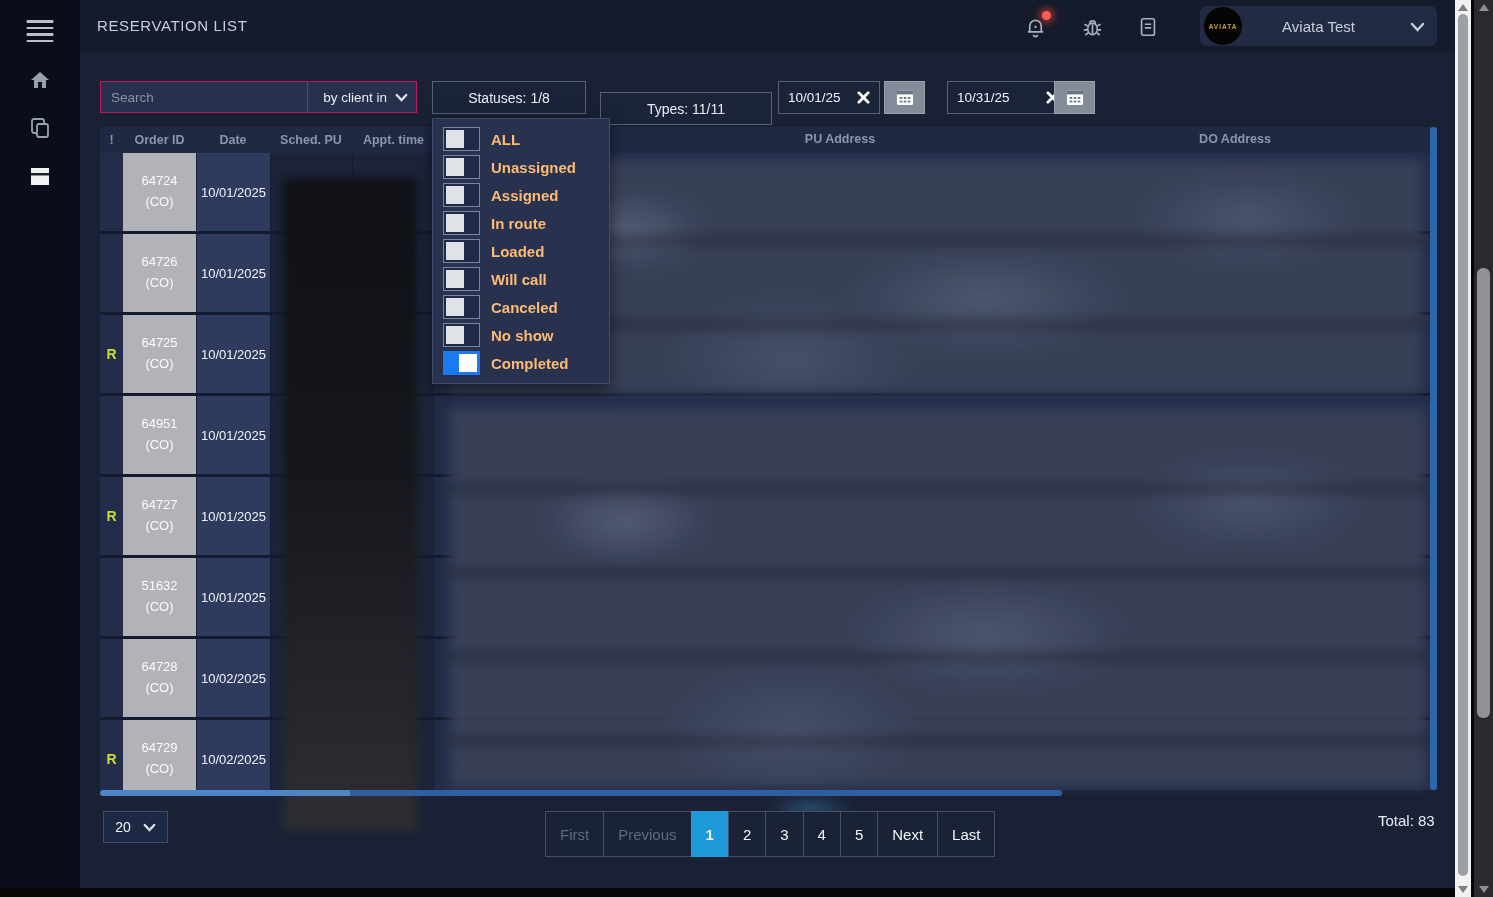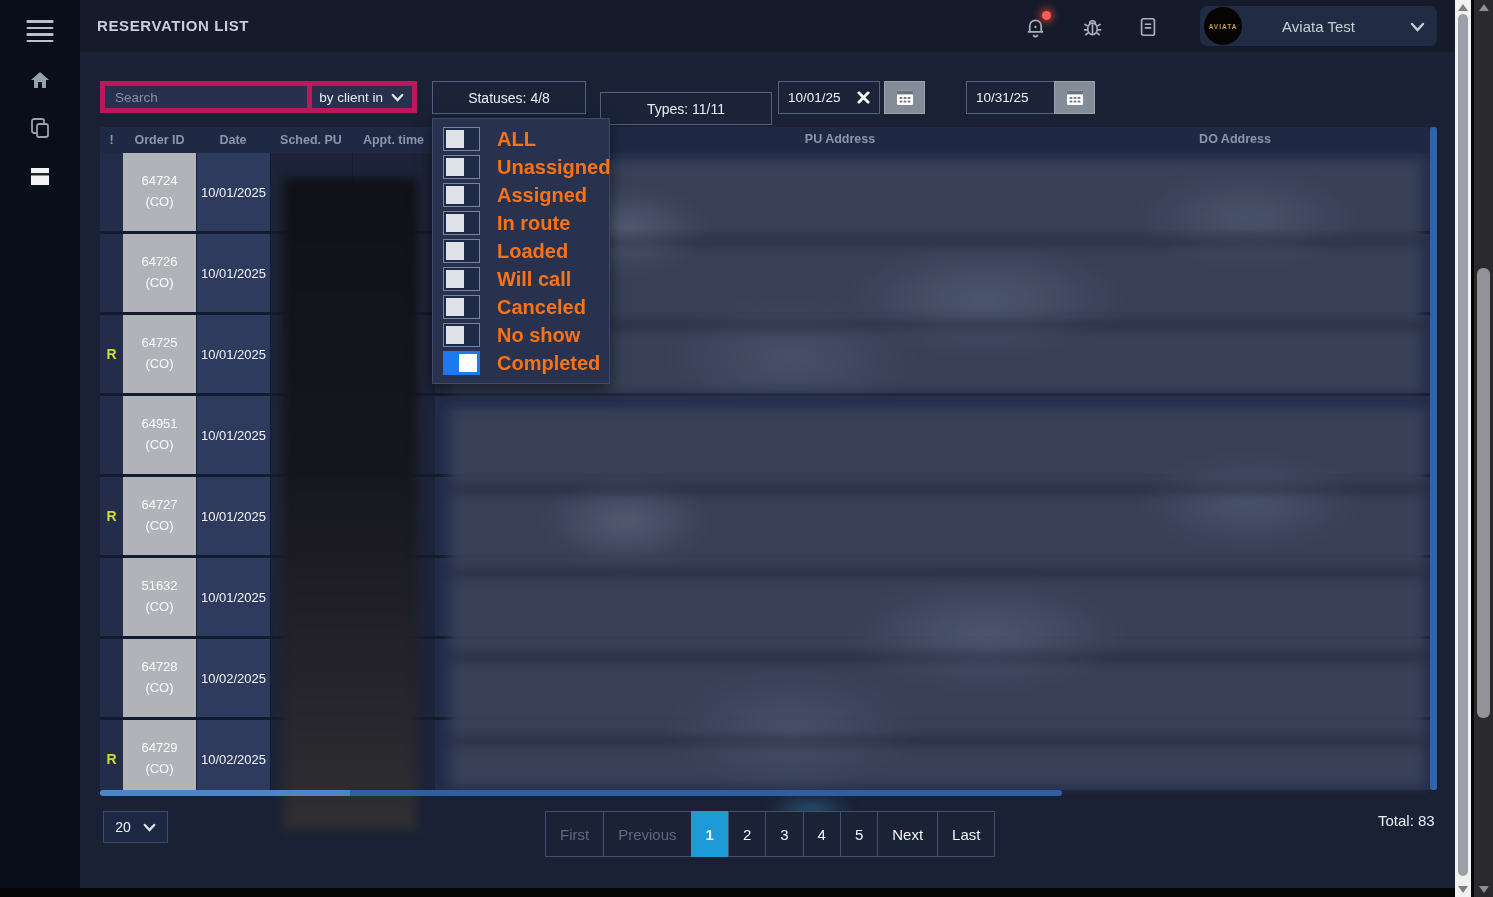--- a/index.html
+++ b/index.html
@@ -7,39 +7,39 @@
               font-family:"Liberation Sans", sans-serif; }
   .abs { position:absolute; }
 
   
   #sidebar { left:0; top:0; width:80px; height:897px; background:#0a0e1b; }
   .side-ic { position:absolute; left:50%; transform:translateX(-50%); cursor:pointer; }
   .burger div { width:27px; height:2.5px; background:#b9c0cc; margin:4px 0; border-radius:1px; }
 
   
   #topbar { left:80px; top:0; width:1375px; height:52px; background:#151b2b; }
-  #page-title { position:absolute; left:17px; top:17px; font-size:15px; font-weight:bold;
+  #page-title { position:absolute; left:17px; top:17px; font-size:15px; font-weight:normal;
                 letter-spacing:.6px; color:#c9cfda; }
   .top-ic { position:absolute; top:15px; width:24px; height:24px; cursor:pointer; }
   .reddot { position:absolute; right:-3px; top:-4px; width:9px; height:9px; border-radius:50%;
             background:#ff5b52; box-shadow:0 0 7px 3px rgba(255,70,60,.55); }
   #account-pill { position:absolute; left:1120px; top:6px; width:237px; height:40px;
                   background:#222b44; border-radius:7px; cursor:pointer; }
   #account-logo { position:absolute; left:4px; top:1px; width:38px; height:38px; border-radius:50%;
                   background:#060504; color:#c6a048; font-size:6.5px; letter-spacing:1px;
                   display:flex; align-items:center; justify-content:center; font-weight:bold; }
   #account-name { position:absolute; left:0; right:0; top:12px; text-align:center;
                   color:#c7cdd8; font-size:15px; }
   #account-chevron { position:absolute; right:12px; top:16px; }
 
   
   #content { left:80px; top:52px; width:1375px; height:836px; background:#1a2134; }
 
   
-  .inp { background:#27314d; border:5px solid #be185d; color:#e8ecf2; font-size:13.5px; }
+  .inp { background:#27314d; border:1px solid #be185d; color:#e8ecf2; font-size:13.5px; }
   #search-input { left:20px; top:29px; width:207px; height:32px; padding:0 10px;
                   border-right:none; outline:none; }
   #search-input::placeholder { color:#8691a5; }
   #search-by { left:227px; top:29px; width:110px; height:32px; display:flex; align-items:center;
                justify-content:flex-end; padding-right:8px; gap:8px; cursor:pointer; overflow:hidden;
                white-space:nowrap; }
   .filter-btn { background:#1a2338; border:1px solid #55617f; color:#e9edf3; font-size:14px;
                 display:flex; align-items:center; justify-content:center; cursor:pointer; }
   #statuses-btn { left:352px; top:29px; width:154px; height:33px; }
   #types-btn    { left:520px; top:40px; width:172px; height:33px; }
@@ -93,21 +93,21 @@
   
   #table-vscroll { left:1350px; top:75px; width:7px; height:663px; background:#2e66ad;
                    border-radius:3px; cursor:pointer; }
   #table-hscroll { left:20px; top:738px; width:962px; height:6px; border-radius:3px;
       background:linear-gradient(to right, #4d86c8 0 250px, #2e5fa3 250px 100%); cursor:pointer; }
 
   
   #status-dropdown { left:352px; top:66px; width:178px; background:#28324f;
       border:1px solid #3e4a6c; box-shadow:0 5px 14px rgba(0,0,0,.55); padding:6px 0; z-index:30; }
   .sd-item { display:flex; align-items:center; height:28px; padding-left:10px; cursor:pointer; }
-  .sd-label { color:#f97316; font-size:20px; font-weight:bold; margin-left:17px; }
+  .sd-label { color:#fdba74; font-size:15px; font-weight:bold; margin-left:11px; }
   .toggle { width:37px; height:24px; background:#1f2a47; border:1px solid #7a84a0;
             position:relative; flex:0 0 auto; }
   .toggle .knob { position:absolute; left:2px; top:2px; width:18px; height:18px; background:#dfe2e7; }
   .toggle.on { background:#1b79f2; border-color:#1b79f2; }
   .toggle.on .knob { left:auto; right:2px; background:#ffffff; }
 
   
   #page-size { left:23px; top:759px; width:65px; height:32px; background:#1d2944;
                border:1px solid #3f4b6b; display:flex; align-items:center; justify-content:center;
                gap:12px; color:#f0f3f8; font-size:14px; cursor:pointer; }
@@ -200,21 +200,21 @@
 
   <input id="search-input" class="abs inp" placeholder="Search" style="">
   <div id="search-by" class="abs inp">
     <span>by client in</span>
     <svg width="13" height="9" viewBox="0 0 15 10">
         <path d="M2 2 L7.5 8 L13 2" fill="none" stroke="#dfe3ea" stroke-width="2.6" stroke-linecap="round"></path>
       </svg>
   </div>
 
   <div id="statuses-btn" class="abs filter-btn">
-    <span>Statuses: 4/8</span>
+    <span>Statuses: 1/8</span>
   </div>
   <div id="types-btn" class="abs filter-btn">
     <span>Types: 11/11</span>
   </div>
 
   <div class="abs date-box" style="left:698px; top:29px; width:102px;">
     <span class="date-val">10/01/25</span>
     <svg width="13" height="13" viewBox="0 0 14 14">
         <path d="M2 2 L12 12 M12 2 L2 12" stroke="#ffffff" stroke-width="3" stroke-linecap="round"></path>
       </svg>
@@ -227,21 +227,21 @@
           <rect x="4" y="9" width="3" height="2"></rect>
           <rect x="8.5" y="9" width="3" height="2"></rect>
           <rect x="13" y="9" width="3" height="2"></rect>
           <rect x="4" y="13" width="3" height="2"></rect>
           <rect x="8.5" y="13" width="3" height="2"></rect>
           <rect x="13" y="13" width="3" height="2"></rect>
         </g>
       </svg>
   </div>
 
-  <div class="abs date-box" style="left:886px; top:29px; width:122px;">
+  <div class="abs date-box" style="left:867px; top:29px; width:122px;">
     <span class="date-val">10/31/25</span>
     <svg width="13" height="13" viewBox="0 0 14 14">
         <path d="M2 2 L12 12 M12 2 L2 12" stroke="#ffffff" stroke-width="3" stroke-linecap="round"></path>
       </svg>
   </div>
   <div class="abs cal-btn" style="left:974px; top:29px;">
     <svg width="18" height="17" viewBox="0 0 20 19">
         <rect x="1" y="2" width="18" height="16" rx="1.5" fill="#ffffff"></rect>
         <rect x="1" y="2" width="18" height="4" fill="#6b7280"></rect>
         <g fill="#6b7280">

